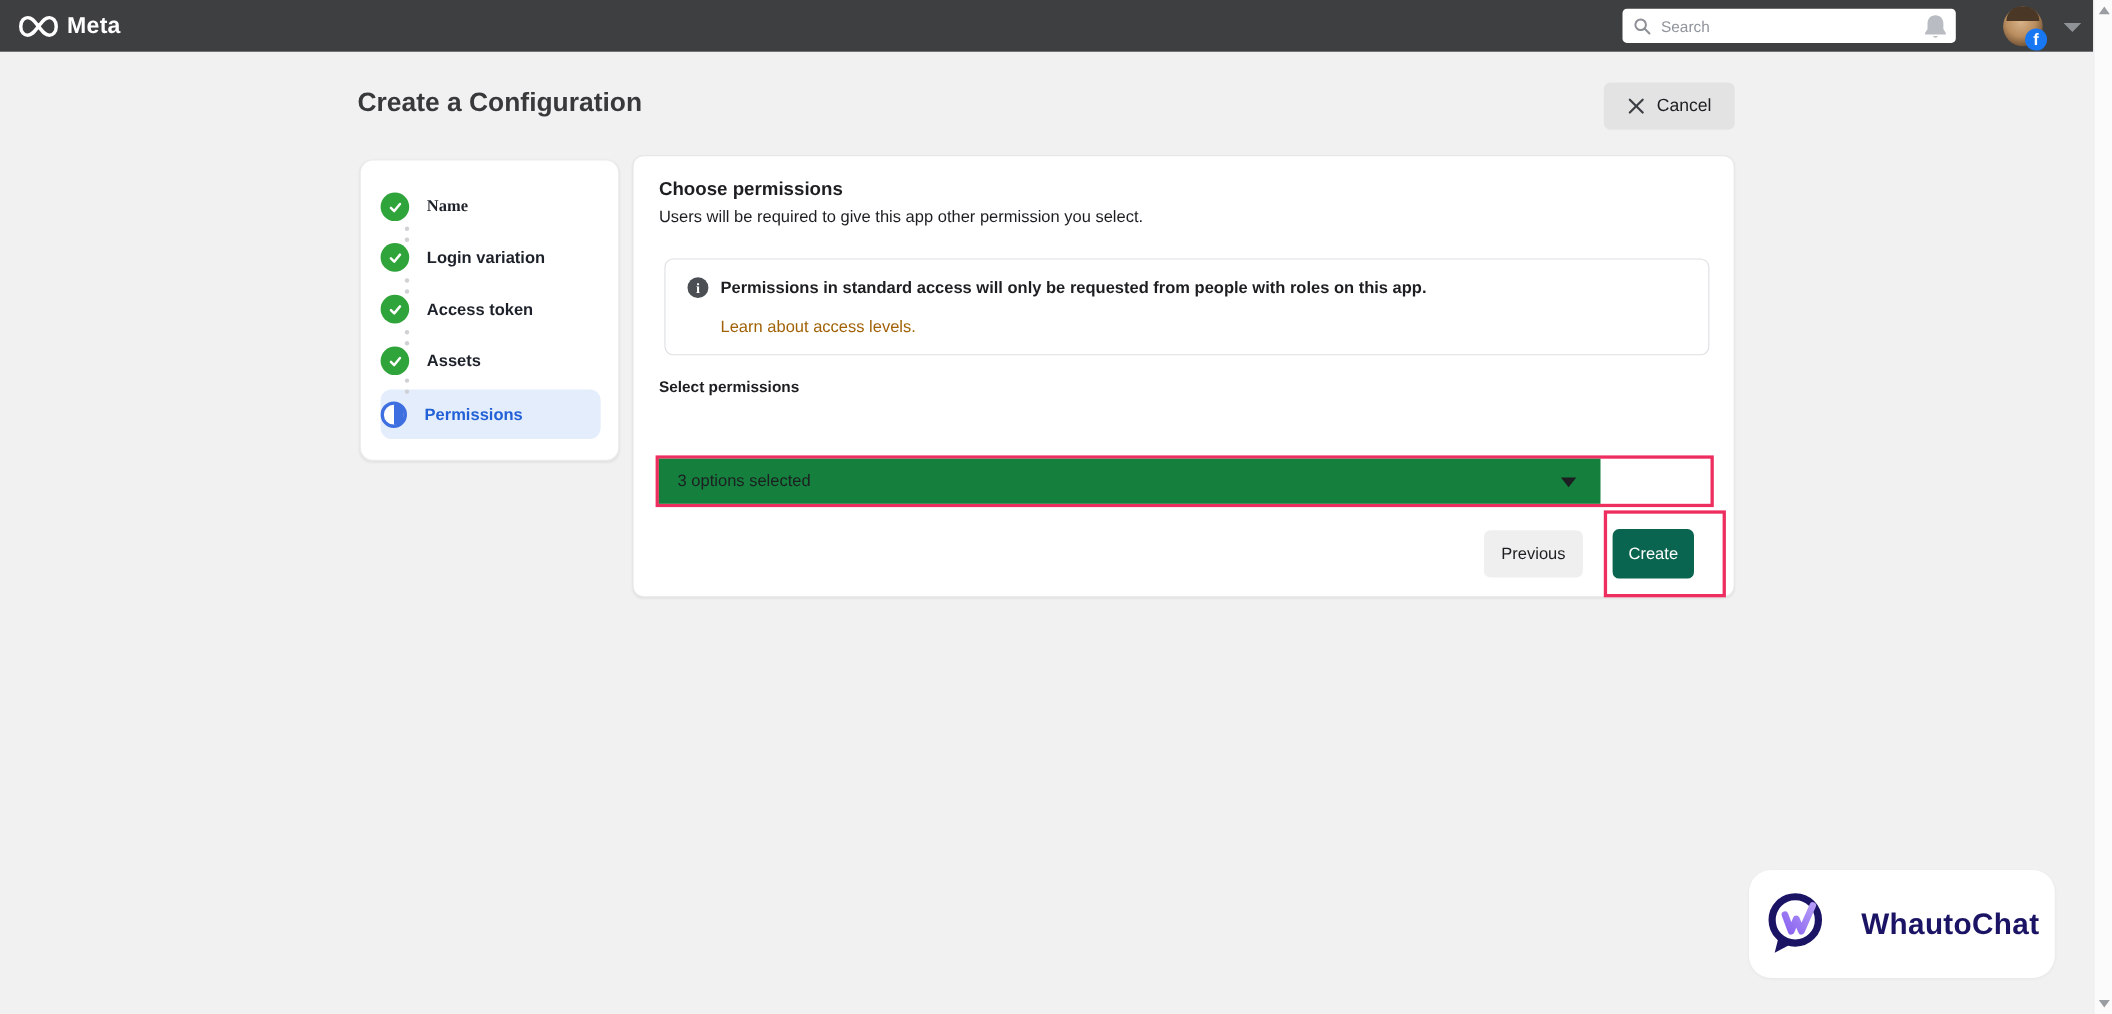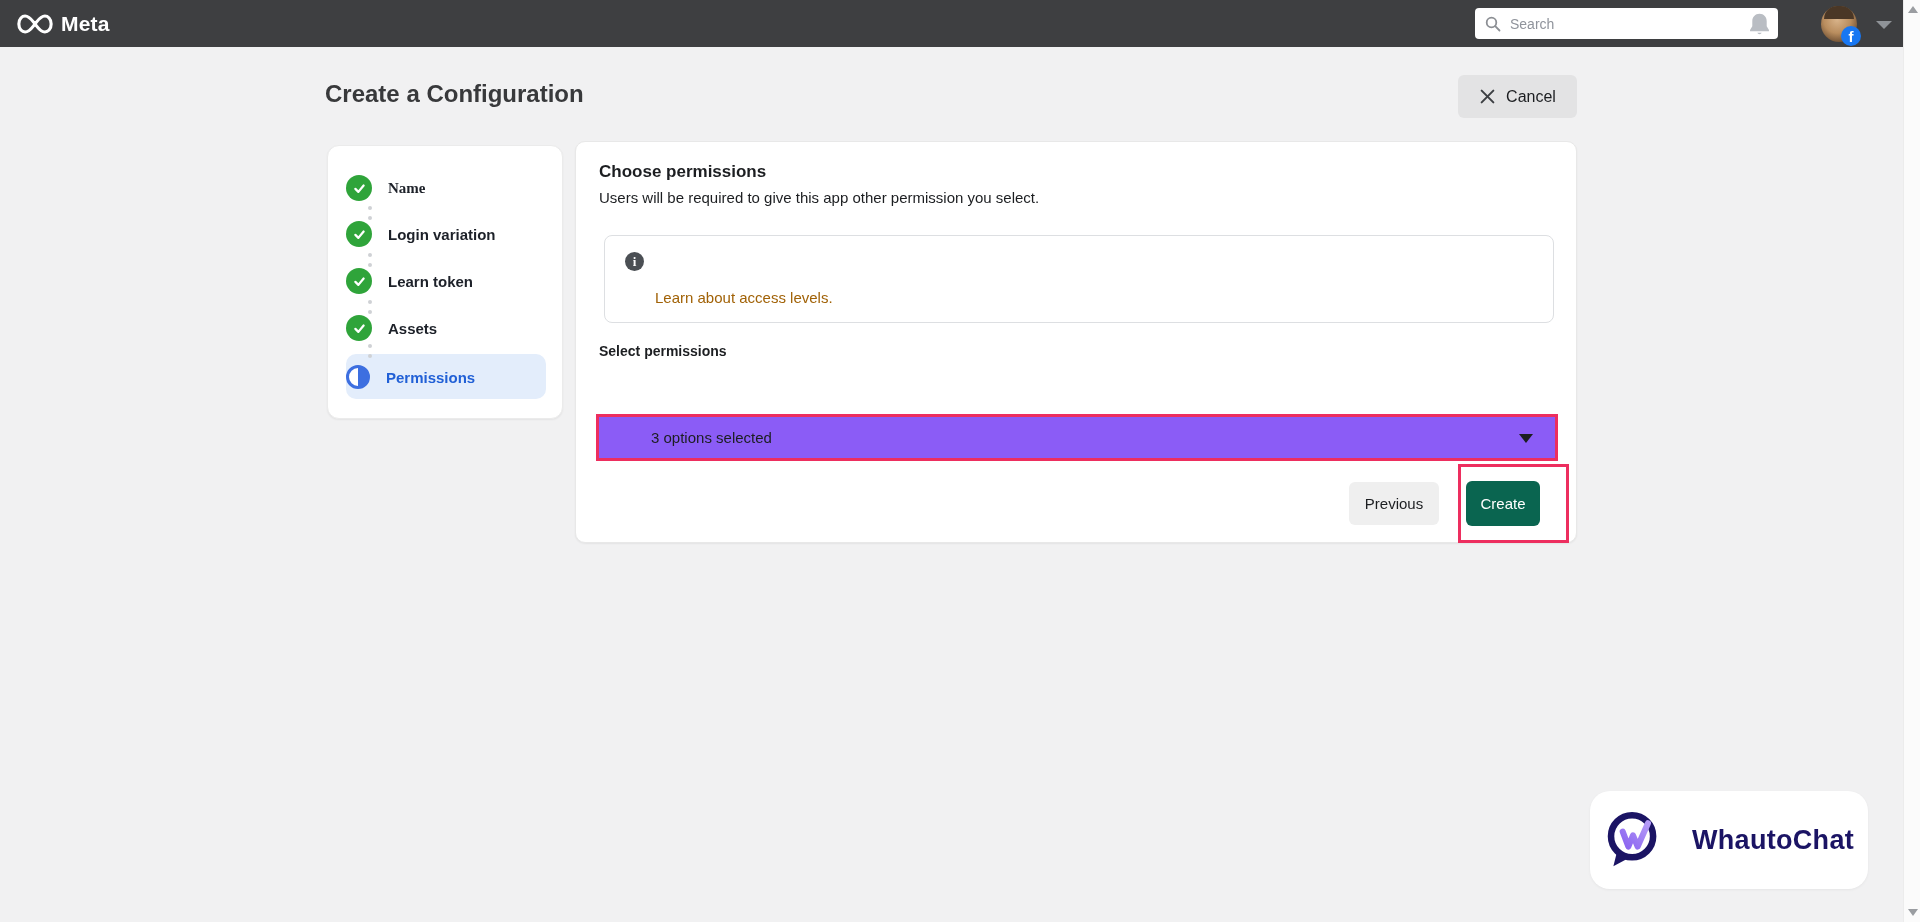--- a/index.html
+++ b/index.html
@@ -114,22 +114,22 @@
   .select-heading { position:absolute; left:23px; top:201px; font-size:14px; font-weight:700; color:#1c1e21; }
   .select-desc {
     position:absolute; left:23px; top:222px; width:962px;
     font-size:13.5px; color:#46484b; line-height:20px;
   }
   .inline-link { color:#2167d8; cursor:pointer; }
 
   .hl-box { position:absolute; border:3px solid #ed2e5f; background:transparent; pointer-events:none; }
   .hl-dropdown { left:20px; top:272px; width:962px; height:47px; }
   .dropdown {
-    position:absolute; left:23px; top:275px; width:956px; height:41px; background:#8b5cf6;
-    display:flex; align-items:center; cursor:pointer;padding-left:35px;
+    position:absolute; left:23px; top:275px; width:856px; height:41px; background:#15803d;
+    display:flex; align-items:center; cursor:pointer;
   }
   .dropdown-value { margin-left:17px; font-size:15px; color:#1c1e21; }
   .dropdown-caret {
     position:absolute; right:22px; top:17px; width:0; height:0;
     border-left:7px solid transparent; border-right:7px solid transparent; border-top:9px solid #1c1e21;
   }
   .prev-btn {
     position:absolute; left:773px; top:340px; width:90px; height:43px;
     background:#efefef; border-radius:6px; display:flex; align-items:center; justify-content:center;
     font-size:15px; color:#1c1e21; cursor:pointer;
@@ -218,21 +218,21 @@
       <div class="dot"></div>
       <div class="dot"></div>
     </div>
 
   <div class="step-row" style="top:120px;">
     <span class="step-check">
       <svg width="15" height="15" viewBox="0 0 20 20">
           <polyline points="4.5,10.5 8.5,14.5 15.5,6" fill="none" stroke="#fff" stroke-width="3" stroke-linecap="round" stroke-linejoin="round"></polyline>
         </svg>
     </span>
-    <span class="step-label">Learn token</span>
+    <span class="step-label">Access token</span>
   </div>
   <div class="dot-col" style="top:154px;">
       <div class="dot"></div>
       <div class="dot"></div>
     </div>
 
   <div class="step-row" style="top:167px;">
     <span class="step-check">
       <svg width="15" height="15" viewBox="0 0 20 20">
           <polyline points="4.5,10.5 8.5,14.5 15.5,6" fill="none" stroke="#fff" stroke-width="3" stroke-linecap="round" stroke-linejoin="round"></polyline>
@@ -250,20 +250,21 @@
     <span class="step-label active">Permissions</span>
   </div>
 </div>
 
 <div class="panel">
   <div class="panel-heading">Choose permissions</div>
   <div class="panel-sub">Users will be required to give this app other permission you select.</div>
 
   <div class="info-box">
     <div class="info-icon">i</div>
+    <div class="info-text">Permissions in standard access will only be requested from people with roles on this app.</div>
     <a class="info-link">Learn about access levels.</a>
   </div>
 
   <div class="select-heading">Select permissions</div>
 
   <div class="hl-box hl-dropdown"></div>
   <div class="dropdown">
     <span class="dropdown-value">3 options selected</span>
     <span class="dropdown-caret"></span>
   </div>

